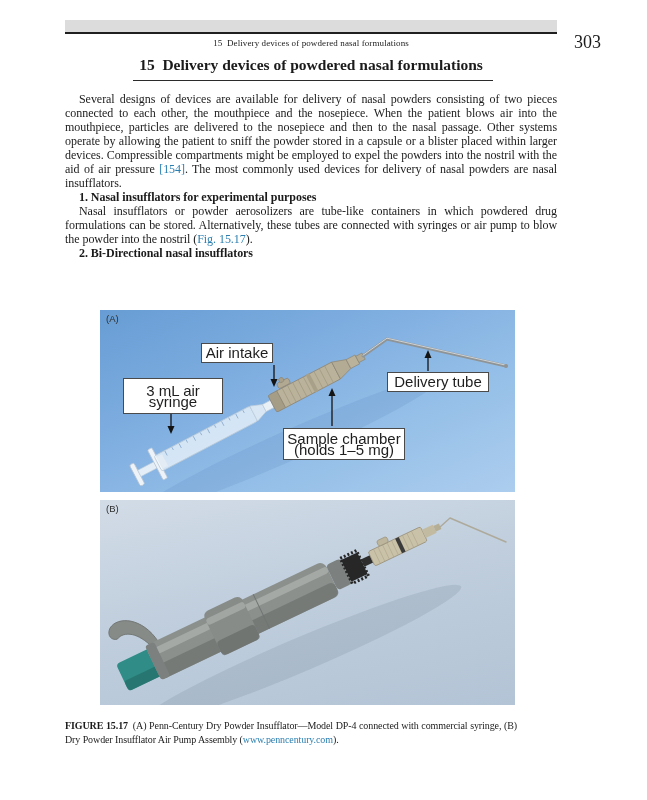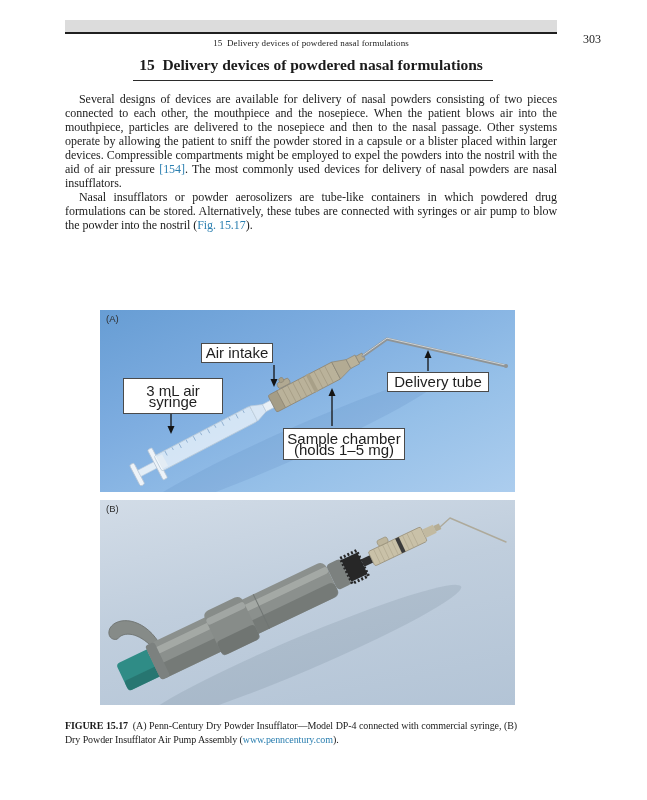--- a/index.html
+++ b/index.html
@@ -10,21 +10,21 @@
   .topbar {
     position:absolute; left:65px; top:20px; width:492px; height:12px;
     background:#dcdcdc; border-bottom:2px solid #1f1f1f;
   }
   .running-head {
     position:absolute; left:65px; top:38px; width:492px;
     font-size:9px; text-align:center; color:#1b1b1b; letter-spacing:0.1px;
   }
   .page-number {
     position:absolute; top:32px; right:91px;
-    font-size:12px; color:#1b1b1b;
+    font-size:18px; color:#1b1b1b;
   }
   .chapter-title {
     position:absolute; left:65px; top:56px; width:492px; margin:0;
     font-size:15.5px; font-weight:bold; text-align:center; color:#1b1b1b;
   }
   .title-rule {
     position:absolute; left:133px; top:80px; width:360px; height:0;
     border-top:1.6px solid #2b2b2b;
   }
   .body-text {
@@ -69,21 +69,23 @@
 
   <div class="topbar"></div>
   <div class="running-head">15 Delivery devices of powdered nasal formulations</div>
   <div class="page-number">303</div>
 
   <h1 class="chapter-title">15 Delivery devices of powdered nasal formulations</h1>
   <div class="title-rule"></div>
 
   <div class="body-text">
     <p class="indent"><span>Several designs of devices are available for delivery of nasal powders consisting of two pieces connected to each other, the mouthpiece and the nosepiece. When the patient blows air into the mouthpiece, particles are delivered to the nosepiece and then to the nasal passage. Other systems operate by allowing the patient to sniff the powder stored in a capsule or a blister placed within larger devices. Compressible compartments might be employed to expel the powders into the nostril with the aid of air pressure </span><span class="ref">[154]</span><span>. The most commonly used devices for delivery of nasal powders are nasal insufflators.</span></p>
+    <p class="head">1. Nasal insufflators for experimental purposes</p>
     <p class="indent"><span>Nasal insufflators or powder aerosolizers are tube-like containers in which powdered drug formulations can be stored. Alternatively, these tubes are connected with syringes or air pump to blow the powder into the nostril (</span><span class="ref">Fig. 15.17</span><span>).</span></p>
+    <p class="head">2. Bi-Directional nasal insufflators</p>
   </div>
 
   <figure class="figure-block" style="margin:0;">
 
     <div class="photo photo-a">
       <svg class="illu" width="415" height="182" viewBox="0 0 415 182">
         <ellipse cx="190" cy="135" rx="165" ry="15" fill="#3a6ea8" opacity="0.13" transform="rotate(-24 190 135)"></ellipse>
 
         <g transform="translate(42,162) rotate(-27.6)">
           <rect x="-8" y="-12" width="5" height="24" rx="2" fill="#eef3f8" stroke="#b8c6d4" stroke-width="0.8"></rect>

